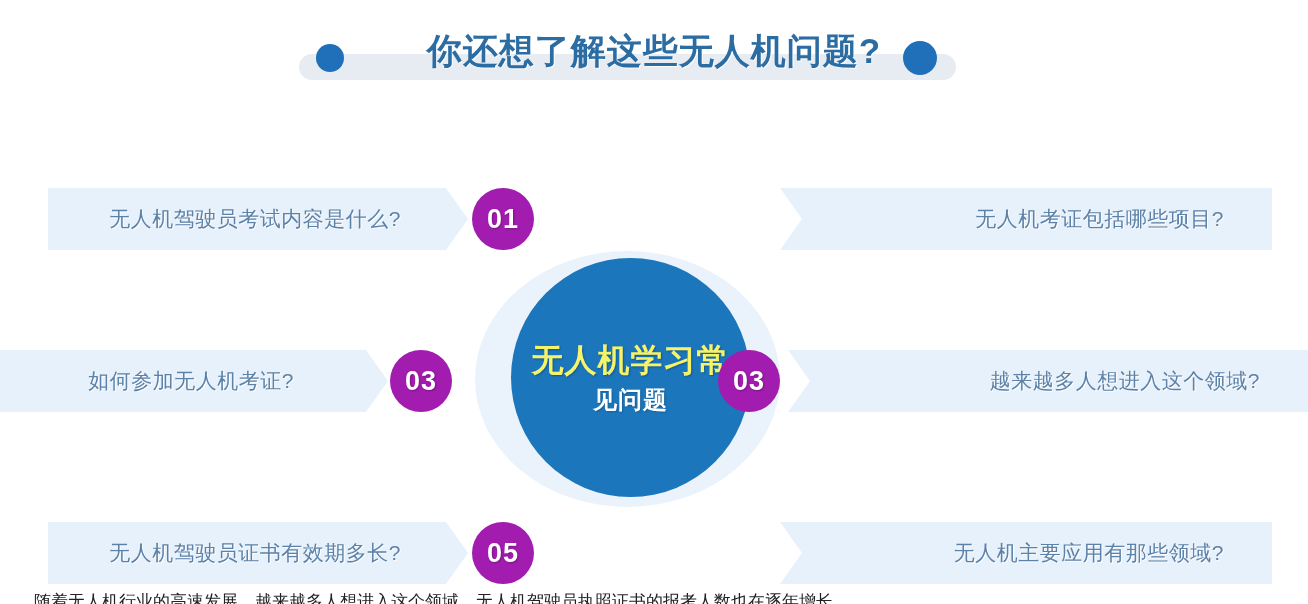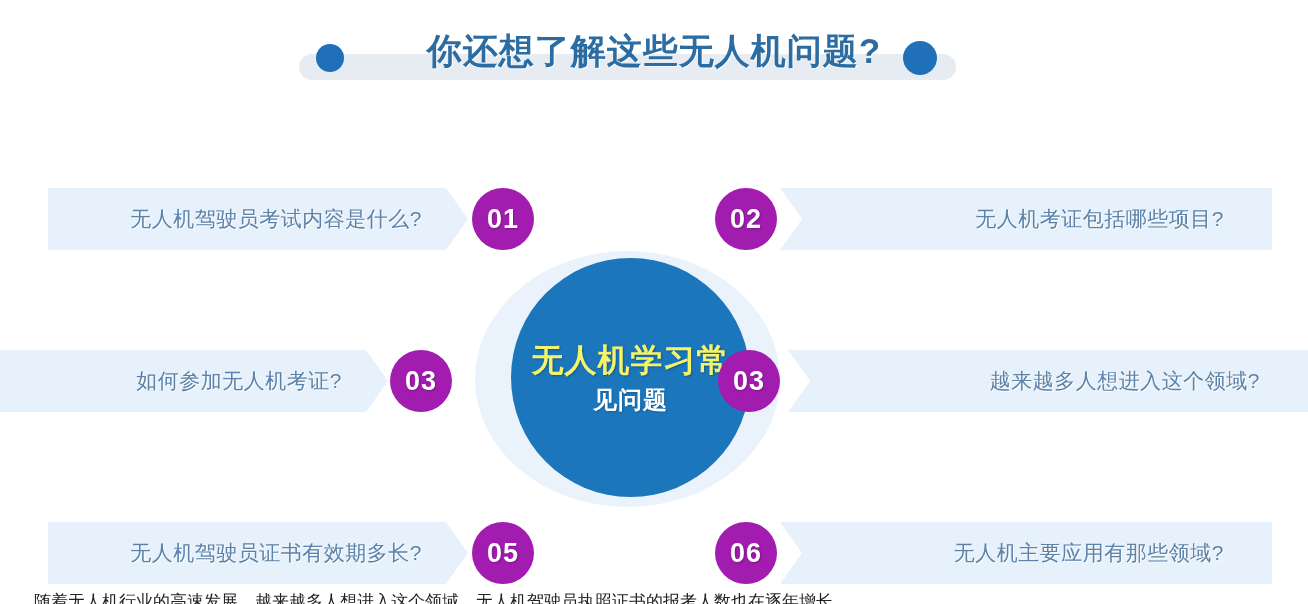--- a/index.html
+++ b/index.html
@@ -124,21 +124,21 @@
     top: 0;
     height: 62px;
     background: #e7f1fb;
     display: flex;
     align-items: center;
     box-sizing: border-box;
   }
   .qbox.left-side {
     
     clip-path: polygon(0 0, calc(100% - 22px) 0, 100% 50%, calc(100% - 22px) 100%, 0 100%);
-    justify-content: flex-end;
+    justify-content: center;
     padding-left: 40px;
     padding-right: 46px;
   }
   .qbox.right-side {
     
     clip-path: polygon(0 0, 100% 0, 100% 100%, 0 100%, 22px 50%);
     justify-content: flex-end;
     padding-right: 48px;
     padding-left: 46px;
   }
@@ -249,21 +249,20 @@
     <div class="qbox left-side">
       <span class="qtext">无人机驾驶员考试内容是什么?</span>
     </div>
     <div class="qnum">01</div>
   </div>
 
   <div class="qitem row1 col-right" id="item-02">
     <div class="qbox right-side">
       <span class="qtext">无人机考证包括哪些项目?</span>
     </div>
-    <div class="qnum">02</div>
   </div>
 
   <div class="qitem row2 col-left" id="item-03">
     <div class="qbox left-side">
       <span class="qtext">如何参加无人机考证?</span>
     </div>
     <div class="qnum">03</div>
   </div>
 
   <div class="qitem row2 col-right" id="item-04">
@@ -277,19 +276,18 @@
     <div class="qbox left-side">
       <span class="qtext">无人机驾驶员证书有效期多长?</span>
     </div>
     <div class="qnum">05</div>
   </div>
 
   <div class="qitem row3 col-right" id="item-06">
     <div class="qbox right-side">
       <span class="qtext">无人机主要应用有那些领域?</span>
     </div>
-    <div class="qnum">06</div>
   </div>
 
 
   <div class="bottom-text">随着无人机行业的高速发展，越来越多人想进入这个领域，无人机驾驶员执照证书的报考人数也在逐年增长。</div>
 
 </div>
 
 </body></html>

